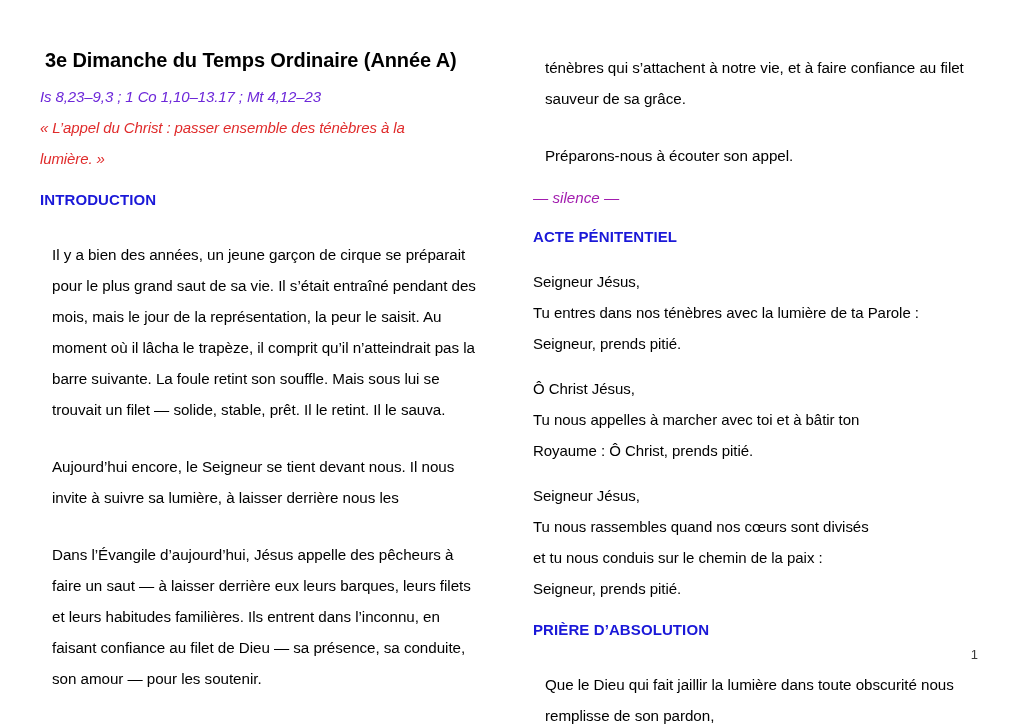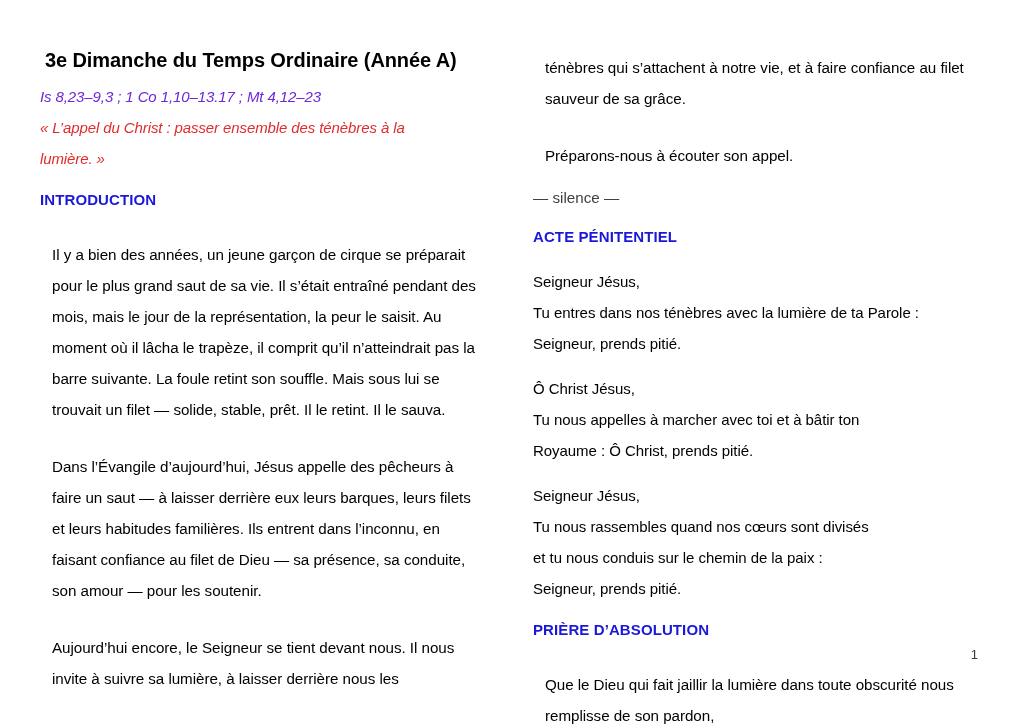--- a/index.html
+++ b/index.html
@@ -84,21 +84,22 @@
   .stanza {
     color: #000000;
     font-size: 15px;
     line-height: 31px;
     margin: 0;
     padding-top: 14px;
     letter-spacing: -0.05px;
   }
   .stanza .ln { display: block; }
   .silence {
-    color: #404040;
+    color: #a21caf;
+    font-style: italic;
     font-size: 15.2px;
     line-height: 26px;
     margin: 0;
     padding-top: 2px;
   }
   .page-number {
     position: absolute;
     right: 46px;
     top: 647px;
     font-size: 13px;
@@ -119,23 +120,23 @@
       <p class="ref-red">Is 8,23–9,3 ; 1 Co 1,10–13.17 ; Mt 4,12–23</p>
 
       <p class="quote-red">« L’appel du Christ : passer ensemble des ténèbres à la</p>
 
       <p class="quote-red">lumière. »</p>
 
       <h2 class="heading-blue">INTRODUCTION</h2>
 
       <p class="para first">Il y a bien des années, un jeune garçon de cirque se préparait pour le plus grand saut de sa vie. Il s’était entraîné pendant des mois, mais le jour de la représentation, la peur le saisit. Au moment où il lâcha le trapèze, il comprit qu’il n’atteindrait pas la barre suivante. La foule retint son souffle. Mais sous lui se trouvait un filet — solide, stable, prêt. Il le retint. Il le sauva.</p>
 
+      <p class="para">Aujourd’hui encore, le Seigneur se tient devant nous. Il nous invite à suivre sa lumière, à laisser derrière nous les</p>
+
       <p class="para">Dans l’Évangile d’aujourd’hui, Jésus appelle des pêcheurs à faire un saut — à laisser derrière eux leurs barques, leurs filets et leurs habitudes familières. Ils entrent dans l’inconnu, en faisant confiance au filet de Dieu — sa présence, sa conduite, son amour — pour les soutenir.</p>
-
-      <p class="para">Aujourd’hui encore, le Seigneur se tient devant nous. Il nous invite à suivre sa lumière, à laisser derrière nous les</p>
 
     </div>
 
     <div class="col col-right">
 
       <p class="para tight">ténèbres qui s’attachent à notre vie, et à faire confiance au filet sauveur de sa grâce.</p>
 
       <p class="para">Préparons-nous à écouter son appel.</p>
 
       <p class="silence">— silence —</p>

